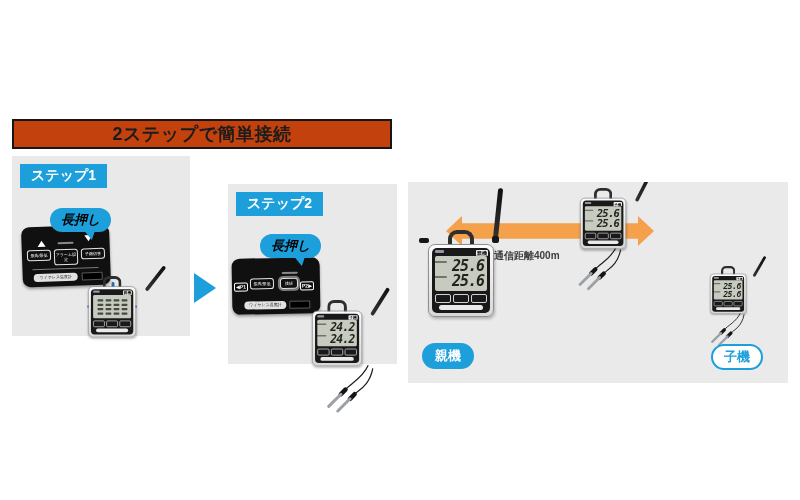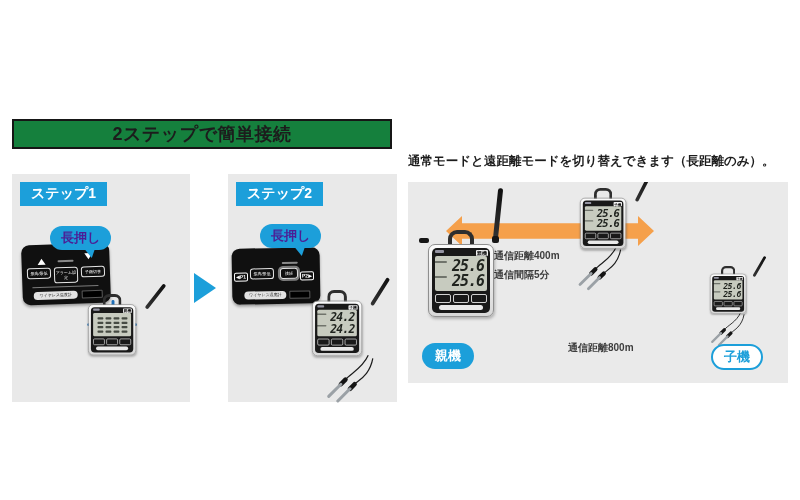--- a/index.html
+++ b/index.html
@@ -1,35 +1,35 @@
 <!DOCTYPE html>
 <html><head>
 <meta charset="utf-8">
 <style>
   html,body{margin:0;padding:0;background:#fff;}
   .stage{position:relative;width:800px;height:500px;background:#fff;overflow:hidden;
          font-family:"Liberation Sans","DejaVu Sans",sans-serif;color:#1c1c1c;}
   .titlebox{position:absolute;top:119px;width:380px;height:30px;border:2px solid #161616;
-            box-sizing:border-box;background:#15803d;display:flex;align-items:center;justify-content:center;}
+            box-sizing:border-box;background:#c2410c;display:flex;align-items:center;justify-content:center;}
   .titlebox span{font-size:18px;font-weight:bold;letter-spacing:.5px;}
   .subtitle{position:absolute;left:408px;top:153px;width:382px;font-size:12.5px;font-weight:bold;}
 
   
-  .card{position:absolute;top:174px;height:228px;background:#E9E9E9;}
+  .card{position:absolute;top:156px;height:180px;background:#E9E9E9;}
   .badge{position:absolute;left:8px;top:8px;background:#1C9FDA;color:#fff;font-weight:bold;
          font-size:14px;padding:3px 11px;}
   .caption{position:absolute;left:8px;top:38px;font-size:11.5px;font-weight:bold;white-space:nowrap;}
   .caption.tight{left:6px;font-size:10.5px;letter-spacing:-.3px;}
   .stepArrow{position:absolute;left:194px;top:273px;width:0;height:0;
              border-top:15px solid transparent;border-bottom:15px solid transparent;
              border-left:22px solid #1C9FDA;}
 
   
-  .bubble{position:absolute;z-index:6;background:#1C9FDA;color:#4c1d95;font-weight:bold;font-size:13px;
-          padding:3px 11px;border-radius:14px;}
+  .bubble{position:absolute;z-index:6;background:#1C9FDA;color:#000000;font-weight:bold;font-size:13px;
+          padding:3px 11px;border-radius:14px;font-style:italic;}
   .bubble::after{content:"";position:absolute;bottom:-8px;left:58%;border:5px solid transparent;
                  border-top:9px solid #1C9FDA;border-bottom:0;transform:rotate(-10deg);}
 
   
   .ctrl{position:absolute;z-index:2;background:#101010;border-radius:8px;
         box-shadow:0 2px 3px rgba(0,0,0,.35);}
   .tri-up{position:absolute;width:0;height:0;border:4px solid transparent;border-bottom:6px solid #fff;}
   .tri-down{position:absolute;width:0;height:0;border:4px solid transparent;border-top:6px solid #fff;}
   .microbar{position:absolute;height:2px;background:#8a8a8a;border-radius:1px;}
   .cbtn{position:absolute;box-sizing:border-box;border:1px solid #e6e6e6;border-radius:3px;color:#fff;
@@ -161,21 +161,21 @@
         <i style="left:29px;top:69px;transform:rotate(90deg);"></i>
         <i style="left:50px;top:61px;transform:rotate(45deg);"></i>
         <i style="left:56px;top:40px;"></i>
         <i style="left:50px;top:19px;transform:rotate(-45deg);"></i>
       </div>
     </div>
   </div>
 
   <i class="stepArrow"></i>
 
-  <div class="card" style="left:228px;width:169px;">
+  <div class="card" style="left:228px;width:169px;margin-top:28px;">
     <span class="badge">ステップ2</span>
 
     <div class="ctrl" style="left:4px;top:74px;width:88px;height:56px;transform:rotate(-1deg);">
       <i class="microbar" style="left:50px;top:14px;width:16px;"></i>
       <span class="plabel" style="left:2px;top:24px;">◀P1</span>
       <span class="plabel" style="left:68px;top:24px;">P2▶</span>
       <span class="cbtn" style="left:18px;top:20px;width:24px;">最高/最低</span>
       <span class="cbtn ring" style="left:48px;top:20px;width:18px;">接続</span>
       <span class="cpill" style="left:12px;top:43px;width:42px;">ワイヤレス温度計</span>
       <i class="cbox" style="left:57px;top:43px;"></i>
@@ -212,34 +212,31 @@
         <path class="wire" d="M60,-6 C52,12 36,18 30,26"></path>
         <path class="wire" d="M66,-2 C62,20 48,26 42,32"></path>
         <line class="phandle" x1="30" y1="26" x2="24" y2="32"></line>
         <line class="ptip" x1="24" y1="32" x2="8" y2="48"></line>
         <line class="phandle" x1="42" y1="32" x2="36" y2="38"></line>
         <line class="ptip" x1="36" y1="38" x2="20" y2="54"></line>
       </svg>
     </div>
   </div>
 
-  <div class="subtitle">通常モードと遠距離モードを切り替えできます（長距離のみ）。</div>
 
   <div class="grayarea">
 
     <div class="harrow" style="left:38px;top:34px;width:208px;background:#F5A04B;padding-right:34px;box-sizing:border-box;">
       <span>通常モード</span>
     </div>
     <div class="modetext" style="left:86px;top:64px;">
       <div>通信距離400m</div>
-      <div>通信間隔5分</div>
     </div>
 
     <div class="modetext" style="left:160px;top:156px;">
-      <div>通信距離800m</div>
     </div>
 
     <span class="pill parent" style="left:14px;top:161px;">親機</span>
     <span class="pill child" style="left:303px;top:162px;">子機</span>
 
     <div class="dev" style="left:20px;top:48px;">
       <i class="ant" style="height:50px;right:-4px;top:-42px;transform:rotate(6deg);"></i>
       <i class="antjoint" style="right:-5px;top:6px;"></i>
       <i class="stub" style="left:-9px;top:8px;"></i>
       <div class="hook"></div>

